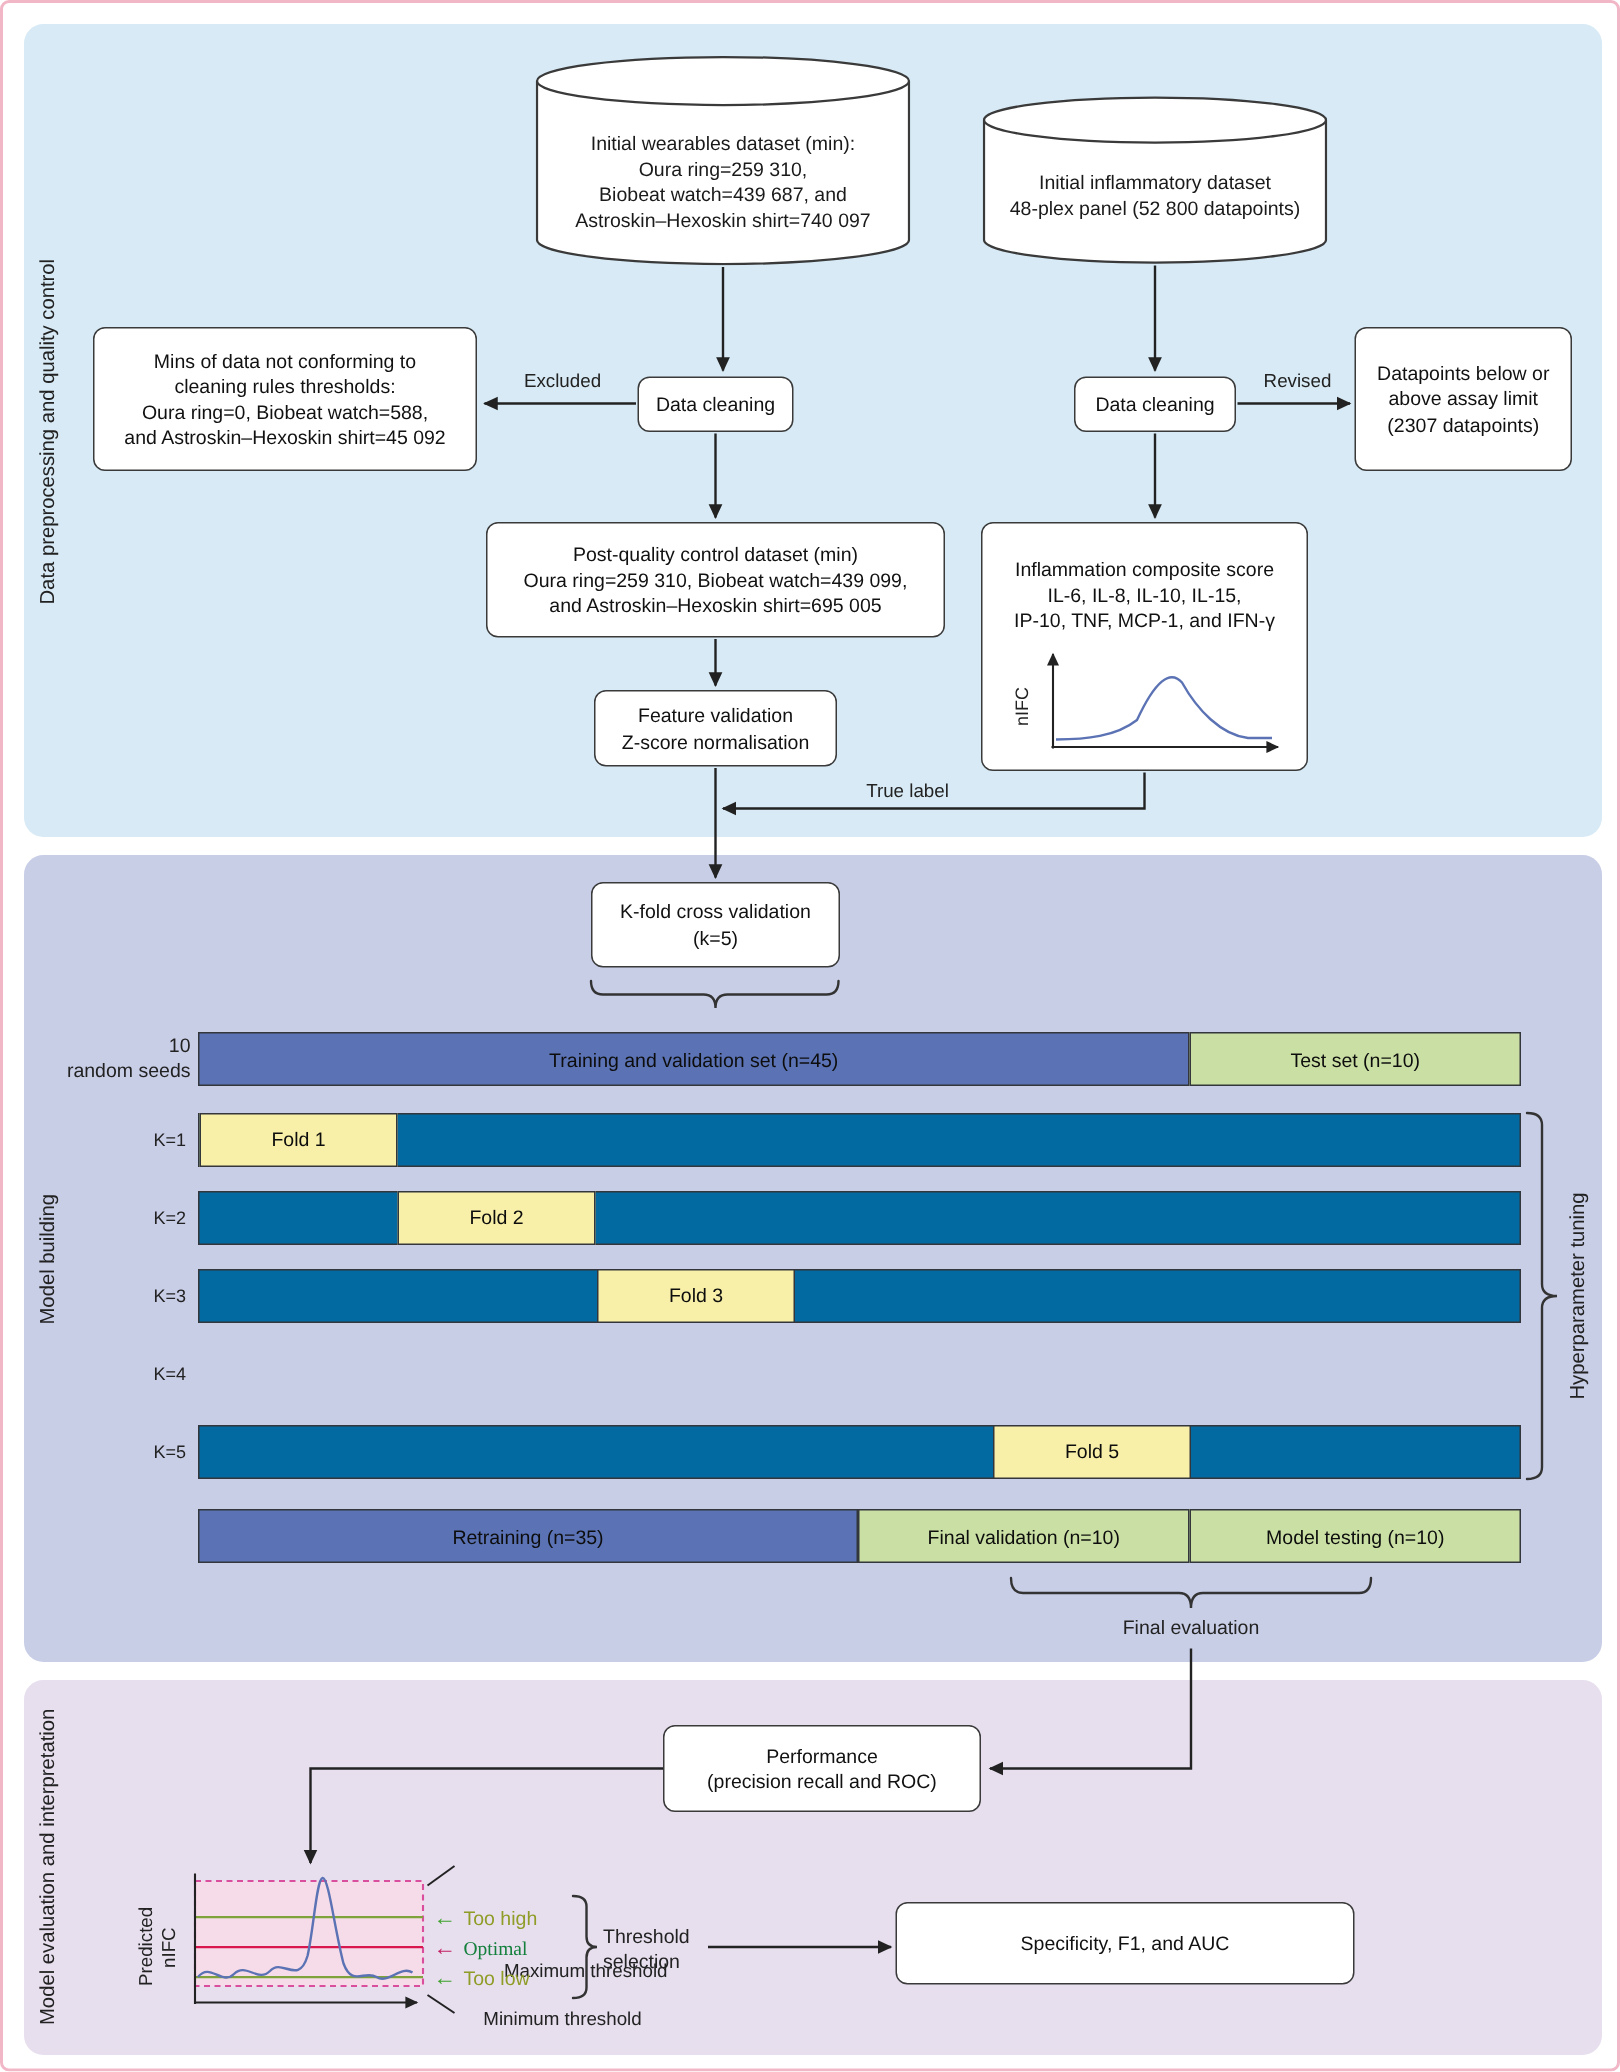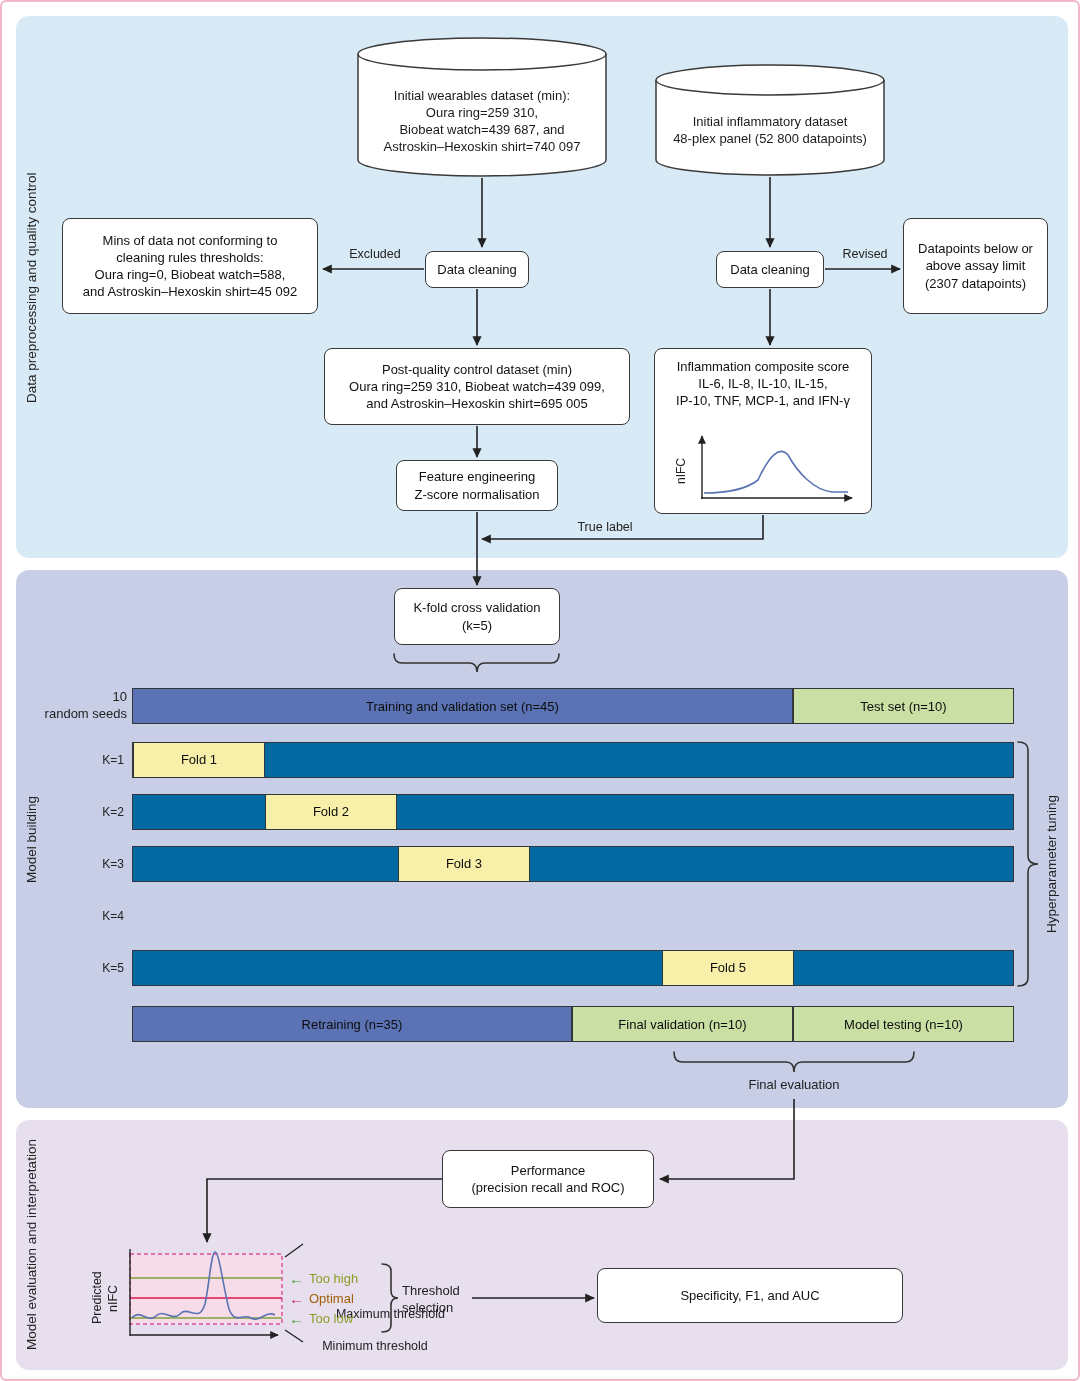--- a/index.html
+++ b/index.html
@@ -11,21 +11,21 @@
   .band-pre   { left:14px; top:14px;   width:1052px; height:542px; background:#d7eaf5; }
   .band-model { left:14px; top:568px;  width:1052px; height:538px; background:#c9cee7; }
   .band-eval  { left:14px; top:1118px; width:1052px; height:250px; background:#e7deee; }
 
   .vlabel { position:absolute; writing-mode:vertical-rl; transform:rotate(180deg);
             font-size:13.5px; color:#222; text-align:center; white-space:pre-line; line-height:1.25; }
 
   .box { position:absolute; background:#fff; border:1.5px solid #3a3a3a; border-radius:8px;
          display:flex; align-items:center; justify-content:center; text-align:center;
          font-size:13px; line-height:1.32; white-space:pre-line; color:#111; }
-  .box-top { align-items:flex-start; padding-top:9px; }
+  .box-top { align-items:flex-start; padding-top:22px; }
 
   .cyl { position:absolute; }
   .cyl svg { position:absolute; left:0; top:0; }
   .cyl .cyl-text { position:absolute; left:4px; right:4px; display:flex; align-items:center;
          justify-content:center; text-align:center; font-size:13px; line-height:1.32; white-space:pre-line; }
 
   .slabel { position:absolute; font-size:12.5px; color:#222; text-align:center; }
   .rlabel { position:absolute; font-size:13px; color:#222; text-align:right; white-space:pre-line; line-height:1.3; }
 
   .hrow { position:absolute; display:flex; height:36px; }
@@ -38,21 +38,21 @@
           border:1.2px solid #33363b; }
   .fold { position:absolute; top:-1.2px; height:36px; width:132px; background:#f8f0a8;
           border:1.2px solid #33363b; display:flex; align-items:center; justify-content:center;
           font-size:13px; color:#0d0d0d; }
   .klabel { position:absolute; left:56px; width:66px; height:36px; display:flex;
             align-items:center; justify-content:flex-end; font-size:12px; color:#222; }
 
   .thr-row { position:absolute; left:287px; height:17px; display:flex; gap:5px; align-items:center; font-size:13px; }
   .thr-arrow { font-weight:bold; font-size:15px; line-height:1; }
   .arrow-green { color:#3fa32f; } .text-green { color:#8f9d27; }
-  .arrow-red { color:#c31e62; } .text-red { color:#a16207; }
+  .arrow-red { color:#c31e62; } .text-red { color:#15803d;font-family:Liberation Serif, serif; }
 
   svg.overlay { position:absolute; left:0; top:0; width:1080px; height:1381px; pointer-events:none; }
 </style>
 </head>
 <body>
 
 <div class="figure">
 
   <div class="band band-pre"></div>
   <div class="band band-model"></div>
@@ -87,21 +87,21 @@
 Oura ring=0, Biobeat watch=588,
 and Astroskin–Hexoskin shirt=45 092</div>
   <div class="box" style="left:423px; top:249px; width:104px; height:37px">Data cleaning</div>
   <div class="box" style="left:714px; top:249px; width:108px; height:37px">Data cleaning</div>
   <div class="box" style="left:901px; top:216px; width:145px; height:96px">Datapoints below or
 above assay limit
 (2307 datapoints)</div>
   <div class="box" style="left:322px; top:346px; width:306px; height:77px">Post-quality control dataset (min)
 Oura ring=259 310, Biobeat watch=439 099,
 and Astroskin–Hexoskin shirt=695 005</div>
-  <div class="box" style="left:394px; top:458px; width:162px; height:51px">Feature engineering
+  <div class="box" style="left:394px; top:458px; width:162px; height:51px">Feature validation
 Z-score normalisation</div>
   <div class="box box-top" style="left:652px; top:346px; width:218px; height:166px">Inflammation composite score
 IL-6, IL-8, IL-10, IL-15,
 IP-10, TNF, MCP-1, and IFN-γ</div>
   <div class="vlabel" style="left:672px; top:438px; height:62px; font-size:12px">nIFC</div>
 
   <div class="slabel" style="left:329px; top:245px; width:88px">Excluded</div>
   <div class="slabel" style="left:828px; top:245px; width:70px">Revised</div>
   <div class="slabel" style="left:562px; top:518px; width:82px">True label</div>
 

